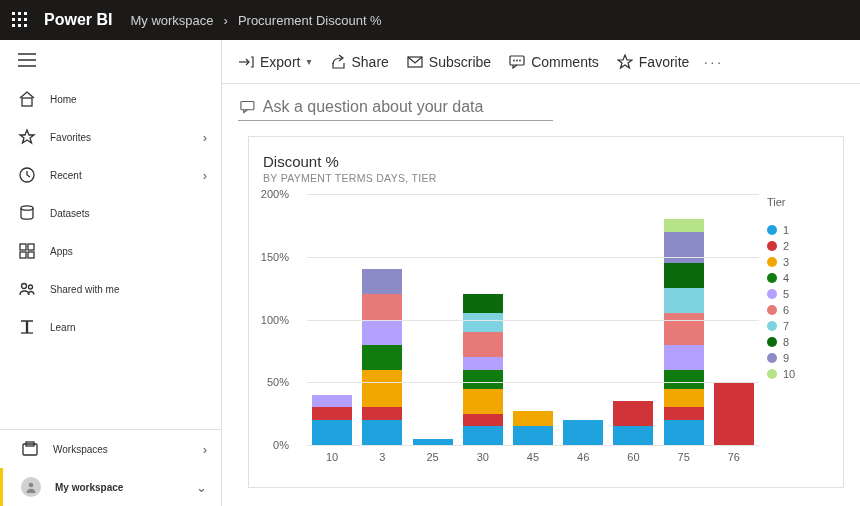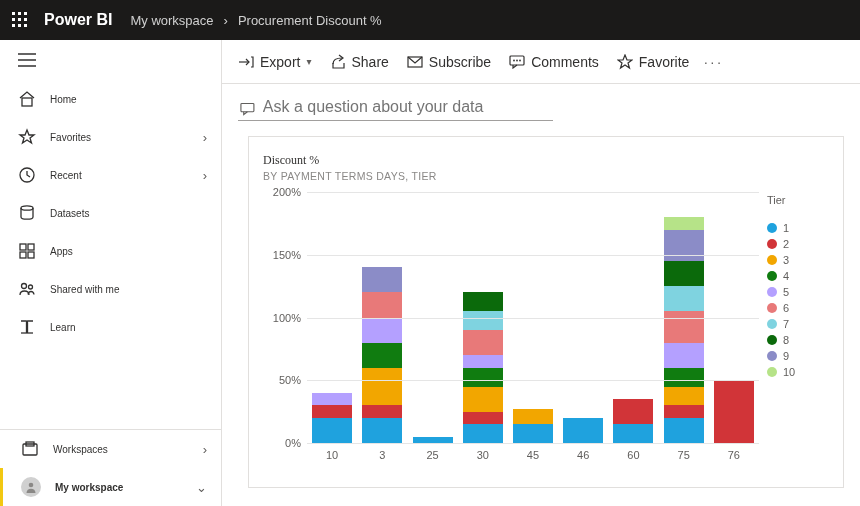--- a/index.html
+++ b/index.html
@@ -24,29 +24,29 @@
   .wsitem.active .lbl { font-weight: 600; }
   .avatar-ic { width: 20px; height: 20px; border-radius: 50%; background: #d0d0d0; display: flex; align-items: center; justify-content: center; }
   .icon { width: 18px; height: 18px; display: flex; align-items: center; justify-content: center; color: #323130; }
   svg { display: block; }
   
   .content { flex: 1; display: flex; flex-direction: column; }
   .toolbar { height: 44px; border-bottom: 1px solid #e1dfdd; display: flex; align-items: center; padding: 0 16px; gap: 18px; }
   .tbtn { display: flex; align-items: center; gap: 6px; font-size: 14px; color: #323130; cursor: pointer; }
   .tbtn svg { color: #323130; }
   .ask { height: 46px; display: flex; align-items: center; padding: 0 16px; }
-  .askbox { display: flex; align-items: flex-end; gap: 8px; border-bottom: 1px solid #a19f9d; padding: 4px 2px; width: 315px; }
+  .askbox { display: flex; align-items: center; gap: 8px; border-bottom: 1px solid #a19f9d; padding: 4px 2px; width: 315px; }
   .askbox input { border: none; outline: none; font-size: 16px; color: #605e5c; width: 100%; background: transparent; }
   
   .card { margin: 6px 16px 0 26px; border: 1px solid #e1dfdd; padding: 16px 14px 10px 14px; height: 352px; position: relative; }
-  .ctitle { font-size: 12px; color: #323130; font-family: Liberation Serif, serif; }
+  .ctitle { font-size: 15px; color: #323130; }
   .csub { font-size: 10.5px; color: #8a8886; letter-spacing: .3px; margin-top: 2px; text-transform: uppercase; }
   .chartwrap { display: flex; margin-top: 10px; height: 275px; }
   .yaxis { width: 44px; position: relative; }
-  .ylab { position: absolute; right: 6px; font-size: 11px; color: #605e5c; transform: translateY(-50%); }
+  .ylab { position: absolute; right: 18px; font-size: 11px; color: #605e5c; transform: translateY(-50%); }
   .plot { flex: 1; position: relative; margin-right: 8px; }
   .grid { position: absolute; left: 0; right: 0; height: 1px; background: #e5e5e5; }
   .bars { position: absolute; left: 0; right: 0; bottom: 24px; top: 0; display: flex; align-items: flex-end; justify-content: space-around; }
   .barcol { width: 40px; display: flex; flex-direction: column-reverse; align-items: stretch; position: relative; }
   .seg { width: 100%; }
   .xlab { position: absolute; bottom: -18px; left: 50%; transform: translateX(-50%); font-size: 11px; color: #605e5c; }
   .legend { width: 62px; padding-top: 2px; }
   .legtitle { font-size: 11px; color: #605e5c; margin-bottom: 16px; }
   .legitem { display: flex; align-items: center; gap: 6px; font-size: 11px; color: #605e5c; margin-bottom: 4px; }
   .swatch { width: 10px; height: 10px; border-radius: 50%; }

